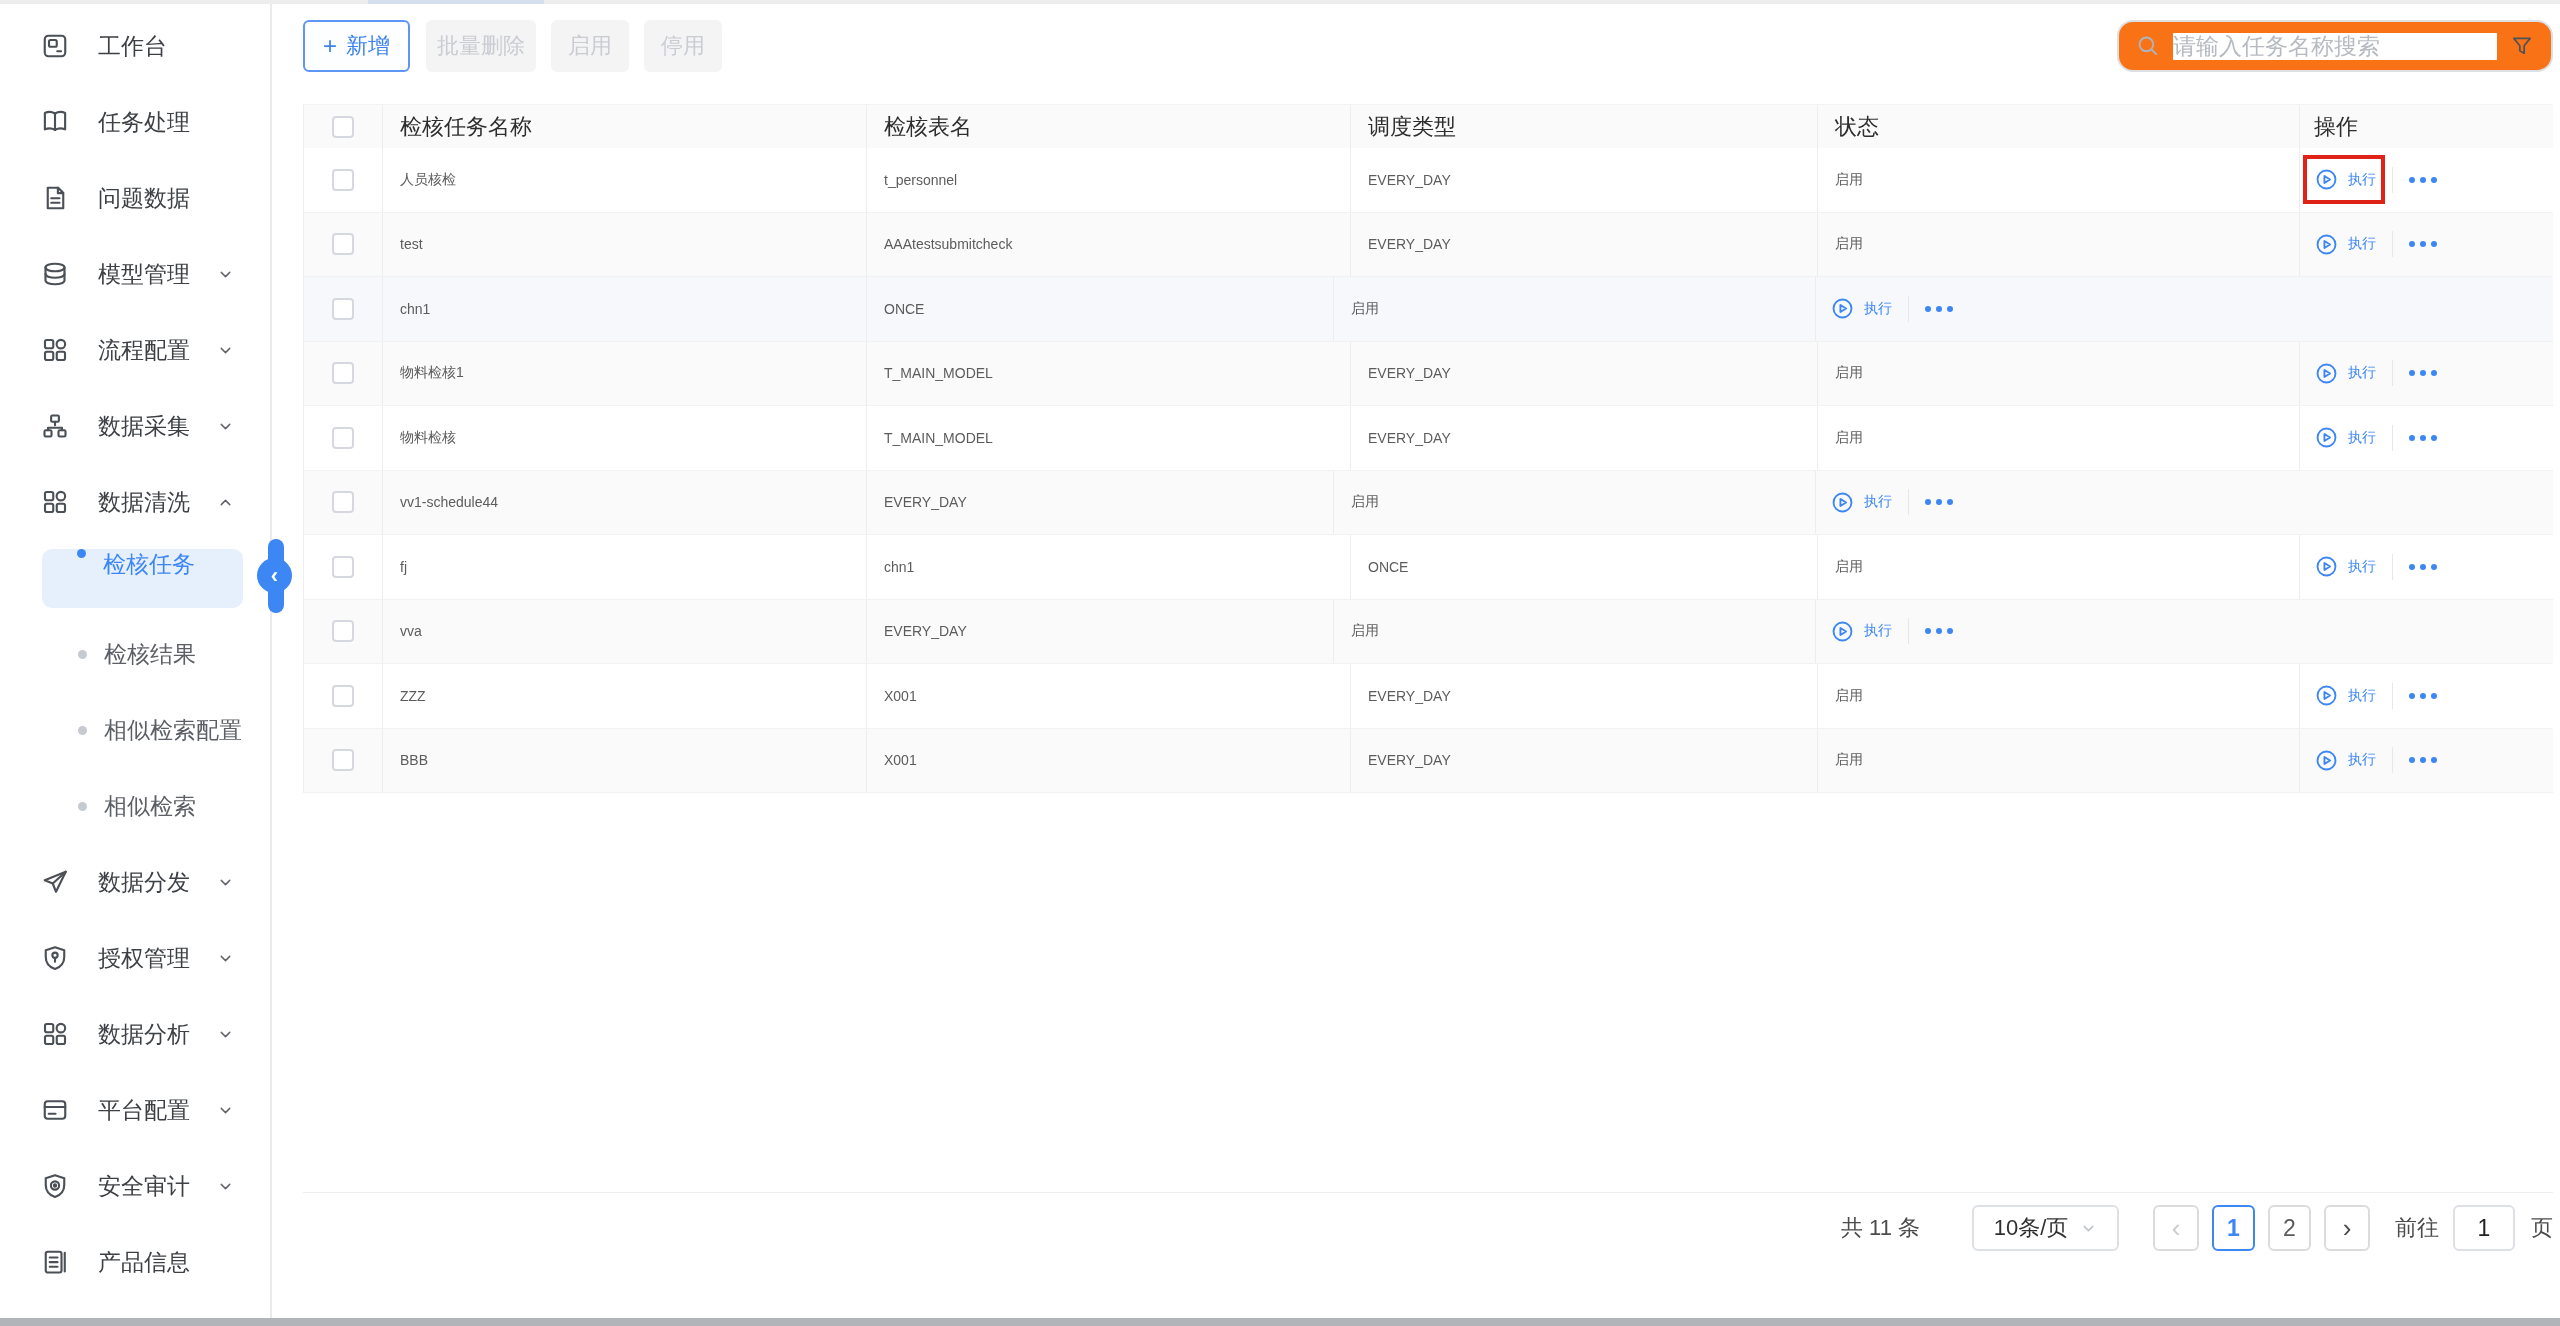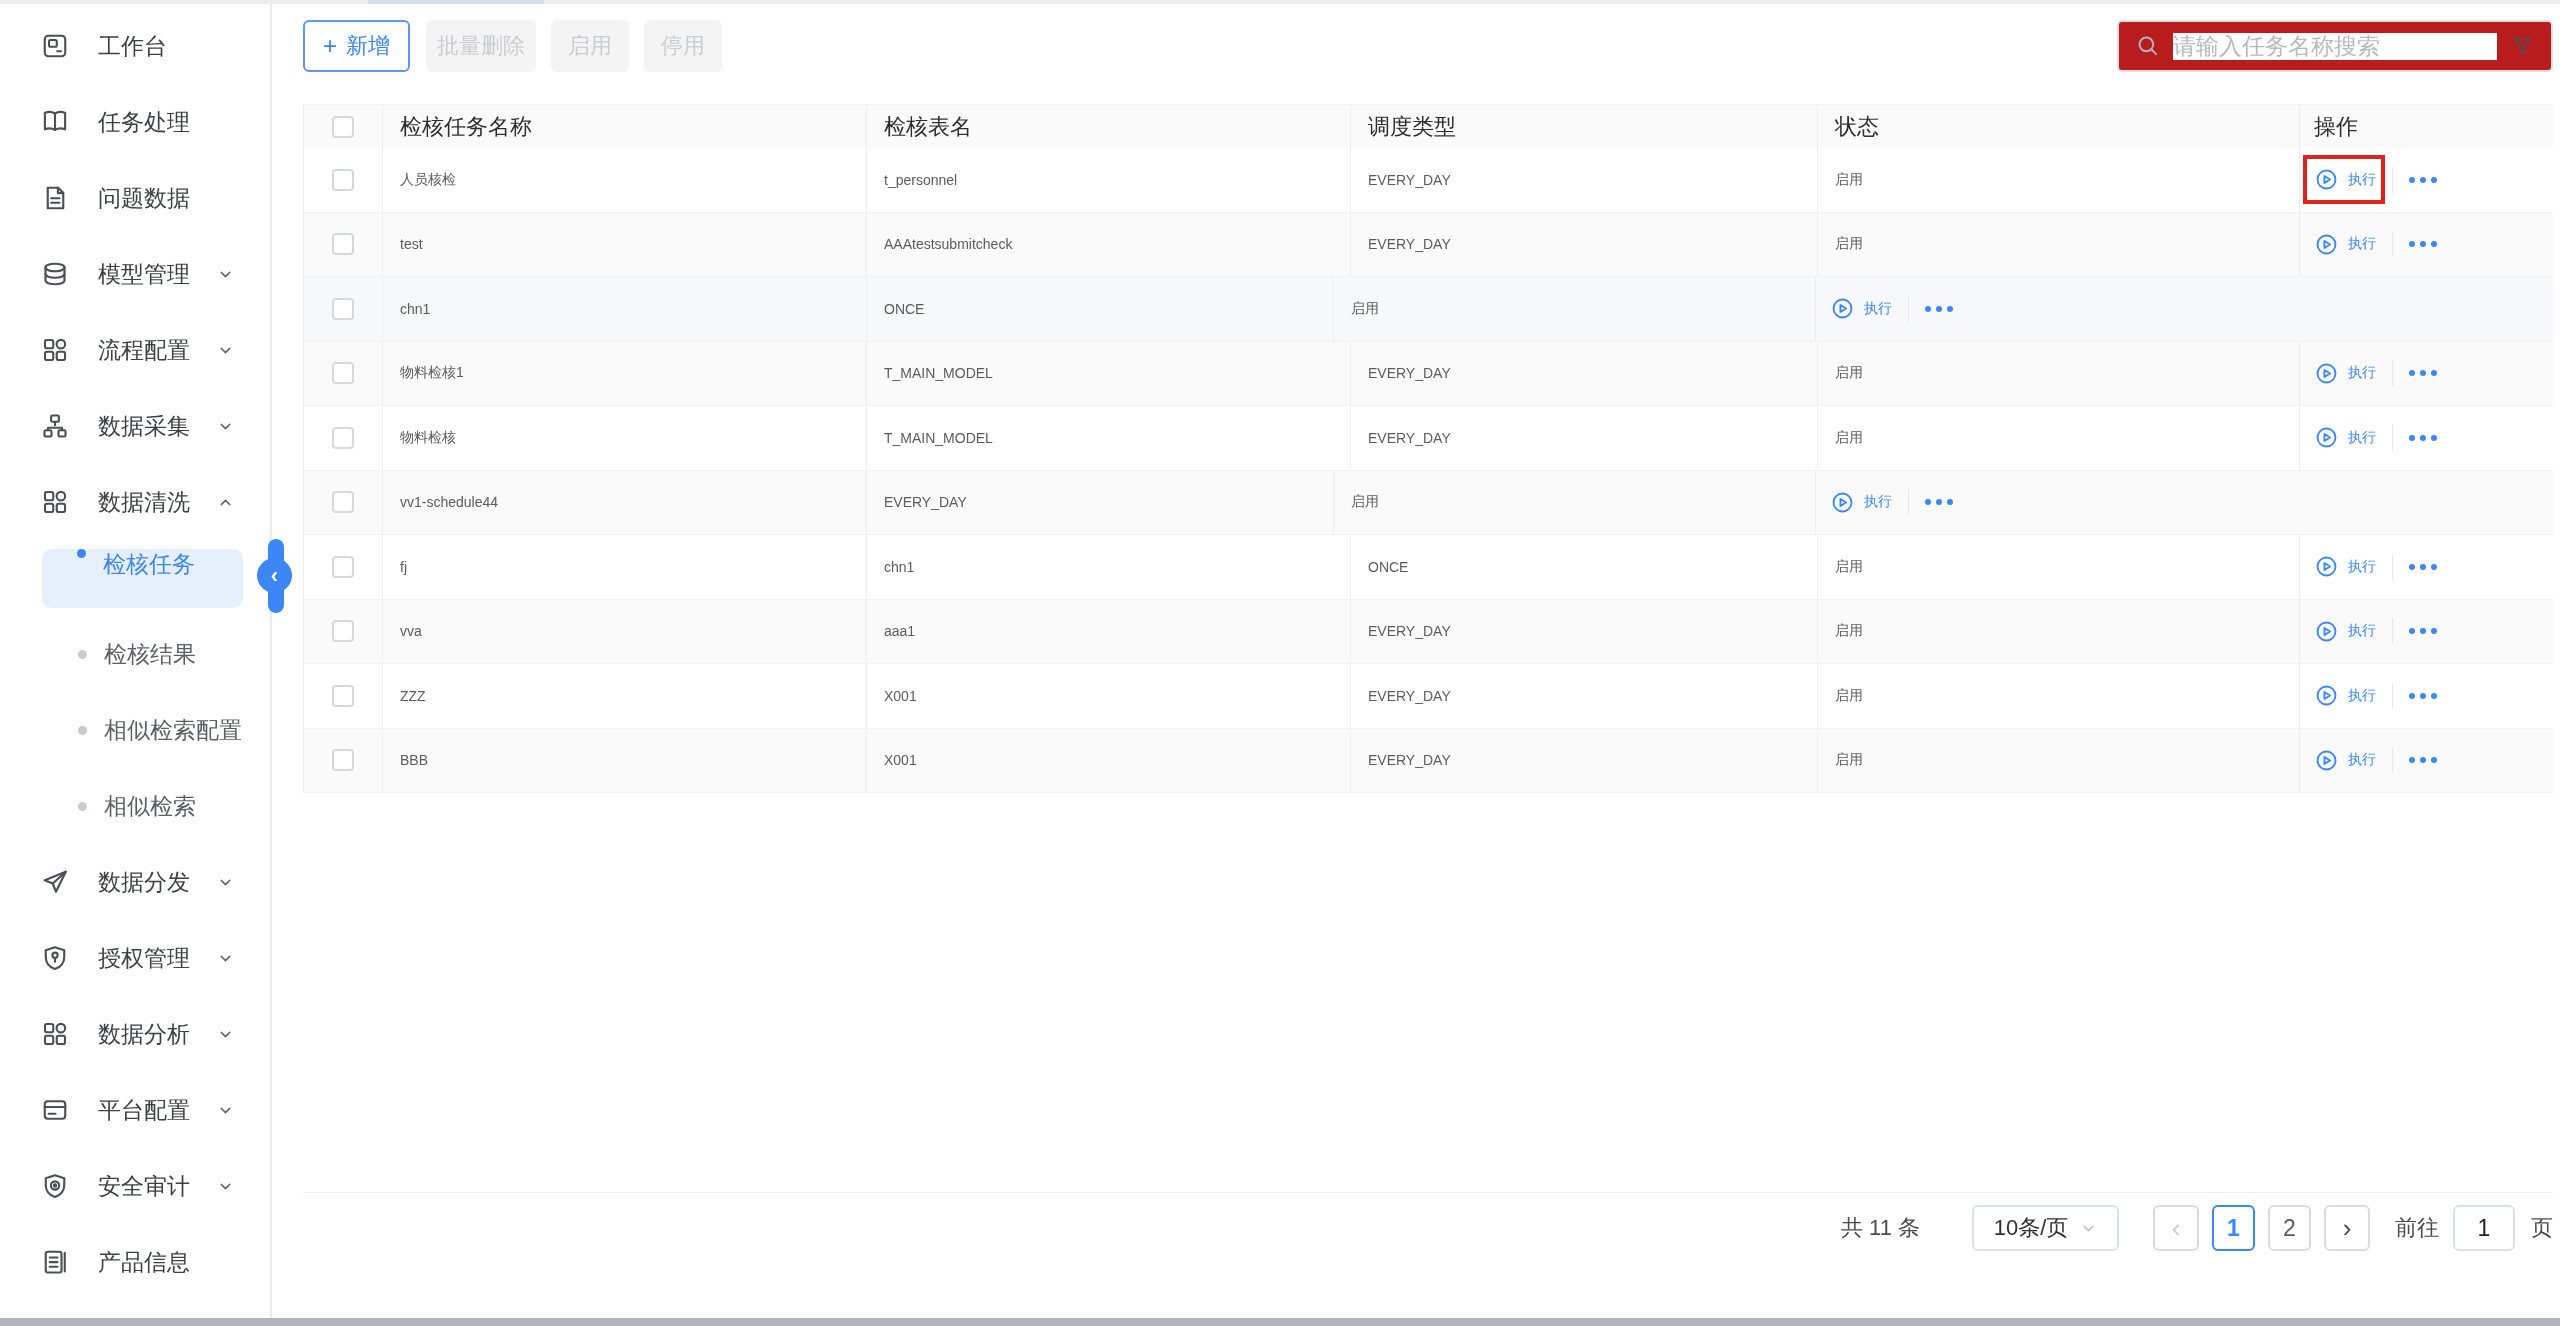--- a/index.html
+++ b/index.html
@@ -42,21 +42,21 @@
 
   .toolbar { position:absolute; top:16px; left:29px; display:flex; align-items:center; }
   .btn { height:52px; border-radius:6px; font-size:22px; display:flex; align-items:center; justify-content:center; cursor:pointer; }
   .btn-add { width:107px; background:#fdfeff; border:2px solid #5e96f5; color:#3d82f0; margin-right:16px; }
   .btn-add .plus { margin-right:9px; font-size:24px; }
   .btn-disabled { background:#f4f4f5; color:#c9ccd2; border:none; cursor:not-allowed; }
   .btn-del { width:110px; margin-right:15px; }
   .btn-en, .btn-dis { width:78px; margin-right:15px; }
 
   .searchbox { position:absolute; top:16px; right:7px; width:436px; height:52px;
-               border:2px solid #dddfe3; border-radius:5px; display:flex; align-items:center; padding:0 16px; background:#b91c1c; }
+               border:2px solid #dddfe3; border-radius:16px; display:flex; align-items:center; padding:0 16px; background:#f97316; }
   .searchbox svg.mag { width:26px; height:26px; stroke:#aeb3bb; fill:none; stroke-width:1.8; stroke-linecap:round; flex:none; }
   .searchbox input { flex:1; border:none; outline:none; font-size:23px; color:#333; margin:0 12px; min-width:0;
                      font-family:"Liberation Sans","DejaVu Sans",sans-serif; }
   .searchbox input::placeholder { color:#b6bac1; }
   .searchbox svg.funnel { width:26px; height:26px; stroke:#4e5258; fill:none; stroke-width:1.6; stroke-linejoin:round; flex:none; cursor:pointer; }
 
   
   .table-wrap { position:absolute; left:29px; top:100px; width:2250px; height:1089px; border-bottom:1px solid #efefef; }
   .thead { display:flex; height:44px; background:#fafafa; border-top:1px solid #f3f3f3; }
   .thead .cell { font-size:22px; color:#2e2e2e; }
@@ -554,21 +554,20 @@
               <i></i>
             </span>
         </div>
       </div>
 
       <div class="trow alt">
         <div class="cell c0">
             <span class="checkbox"></span>
           </div>
         <div class="cell c1">vva</div>
-        <div class="cell c2">aaa1</div>
         <div class="cell c3">EVERY_DAY</div>
         <div class="cell c4">启用</div>
         <div class="cell c5">
           <span class="exec-wrap">
               <span class="exec">
             <svg viewBox="0 0 24 24">
                   <circle cx="12" cy="12" r="8.6"></circle>
                   <path d="M10 8.6 L15.4 12 L10 15.4 Z"></path>
                 </svg>
             <span>执行</span>

